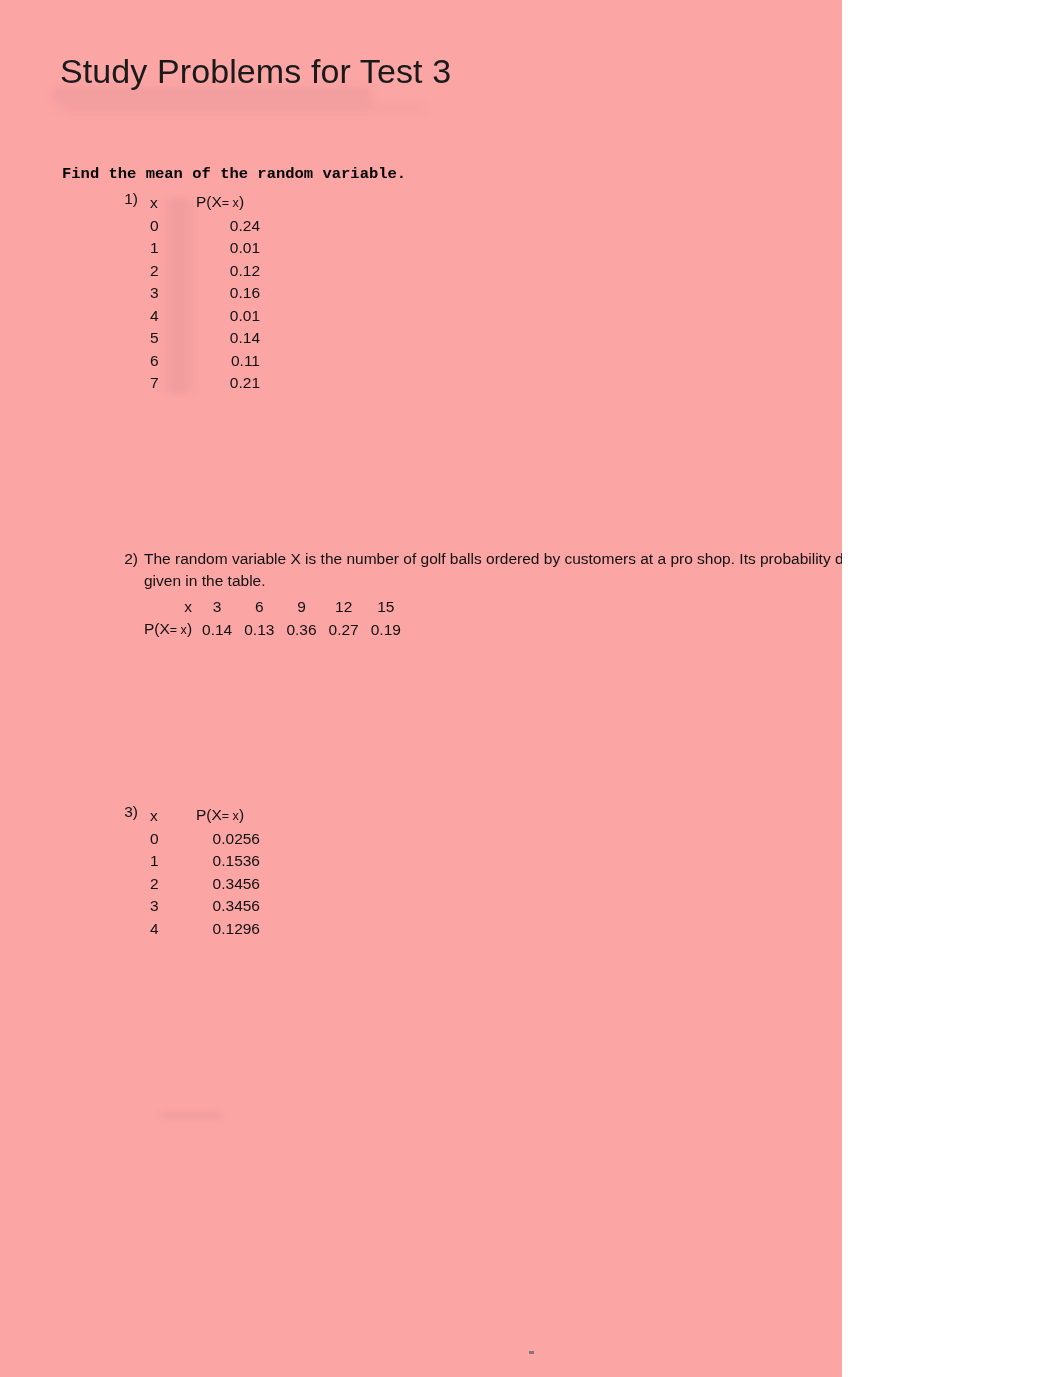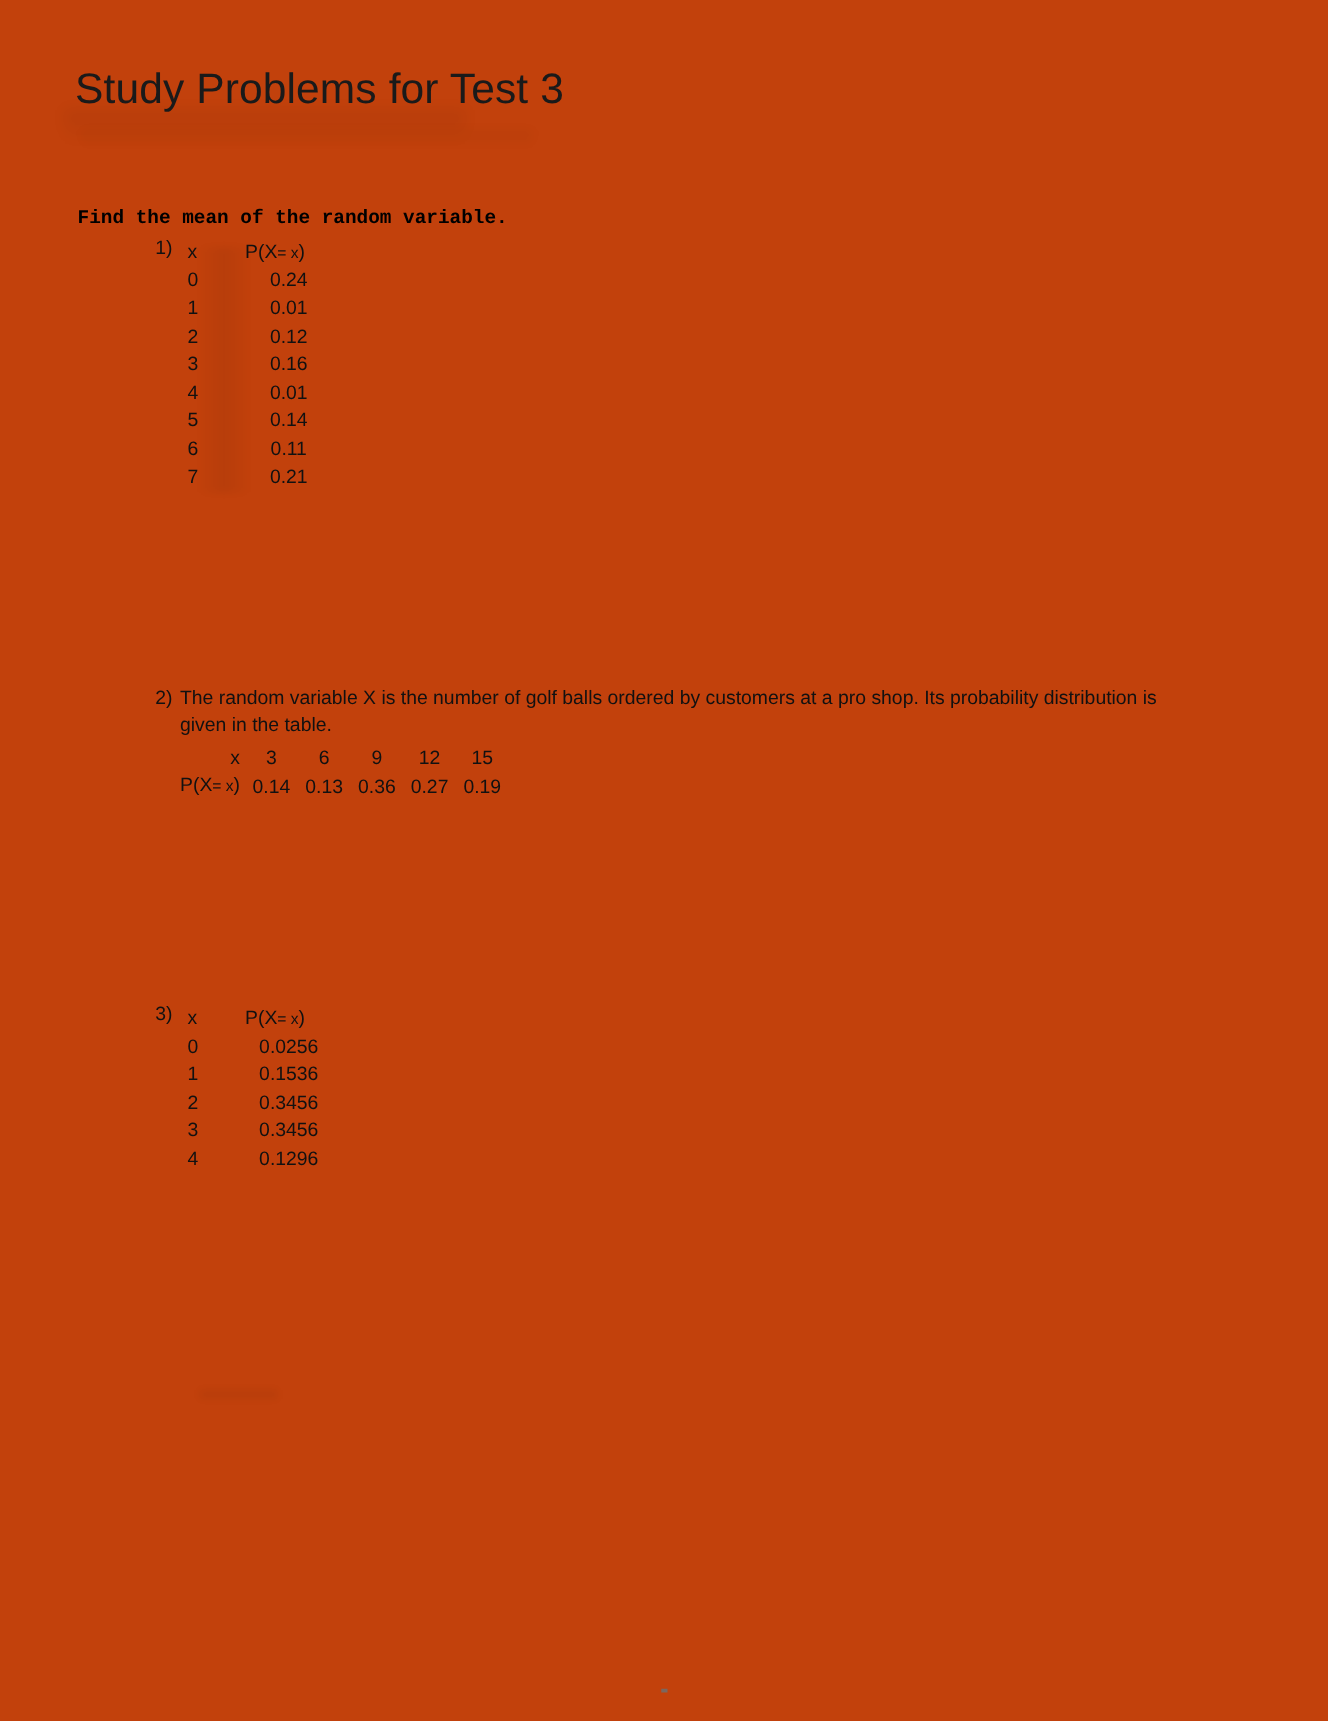--- a/index.html
+++ b/index.html
@@ -2,23 +2,23 @@
 <html><head>
 <meta charset="utf-8">
 <style>
   html, body {
     margin: 0;
     padding: 0;
     background: #ffffff;
   }
   .page {
     position: relative;
-    width: 1062px;
+    width: 842px;
     height: 1377px;
-    background: #c2410c;
+    background: #fca5a5;
     font-family: "Liberation Sans", sans-serif;
     color: #111111;
     overflow: hidden;
   }
 
   
   .doc-title {
     position: absolute;
     left: 60px;
     top: 52px;
@@ -98,21 +98,21 @@
     font-weight: normal;
     line-height: 20px;
     white-space: nowrap;
   }
   .vtable .col-x {
     width: 34px;
     text-align: left;
     padding-left: 6px;
   }
   .vtable .col-p {
-    text-align: center;
+    text-align: right;
     padding-left: 18px;
     min-width: 58px;
   }
   .vtable thead .col-p {
     text-align: left;
     padding-left: 12px;
   }
   .pxx-small { font-size: 12.5px; }
 
   

